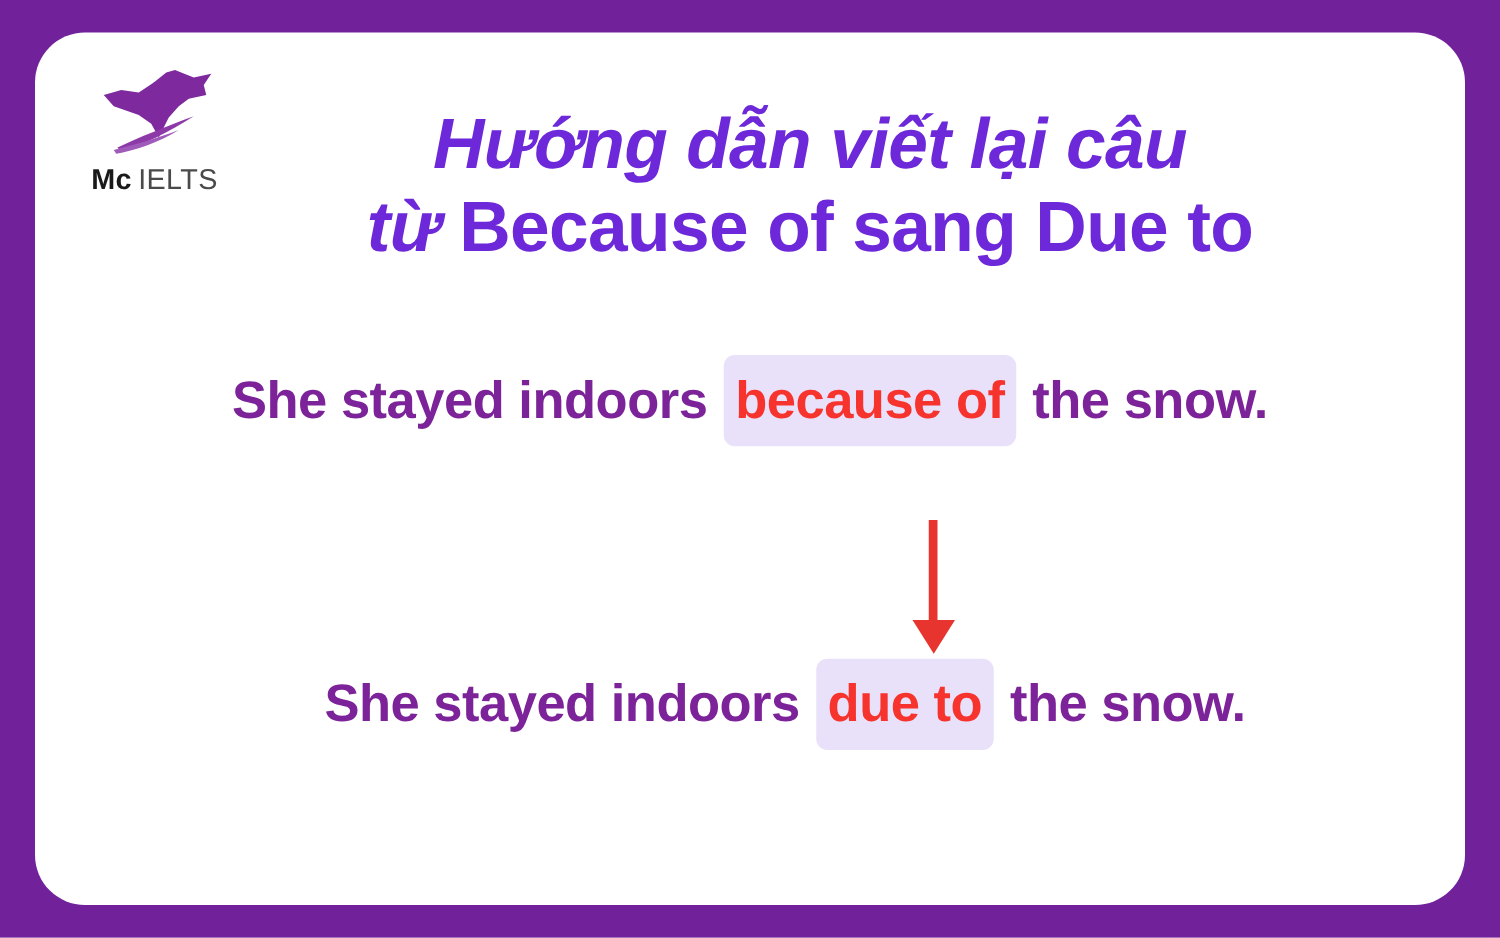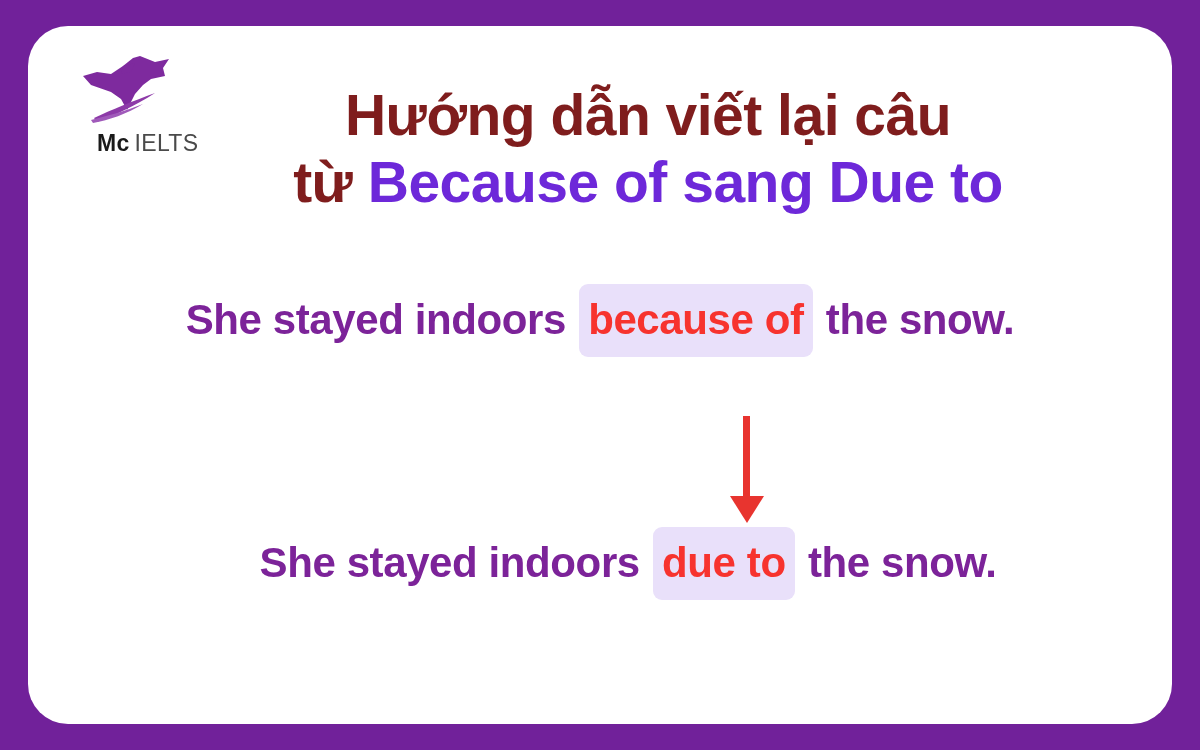--- a/index.html
+++ b/index.html
@@ -51,21 +51,20 @@
   }
   #logo-wordmark {
     position: absolute;
     left: 0px;
     top: 80px;
     width: 130px;
     font-size: 23px;
     letter-spacing: 0.3px;
     white-space: nowrap;
     line-height: 1;
-    margin-left: 24px;
   }
   #logo-mc {
     font-weight: 700;
     color: #1A1A1A;
   }
   #logo-ielts {
     font-weight: 400;
     color: #4A4A4A;
     margin-left: 5px;
   }
@@ -78,21 +77,21 @@
     width: 1000px;
     text-align: center;
   }
   .title-line {
     font-size: 57px;
     font-weight: 700;
     line-height: 1.18;
     letter-spacing: -0.5px;
     white-space: nowrap;
   }
-  .t-purple { color: #7f1d1d; }
+  .t-purple { color: #6d28d9; font-style: italic; }
   .t-red    { color: #6d28d9; }
 
   
   #sentence-top {
     position: absolute;
     left: 0px;
     top: 270px;
     width: 1144px;
     text-align: center;
   }

